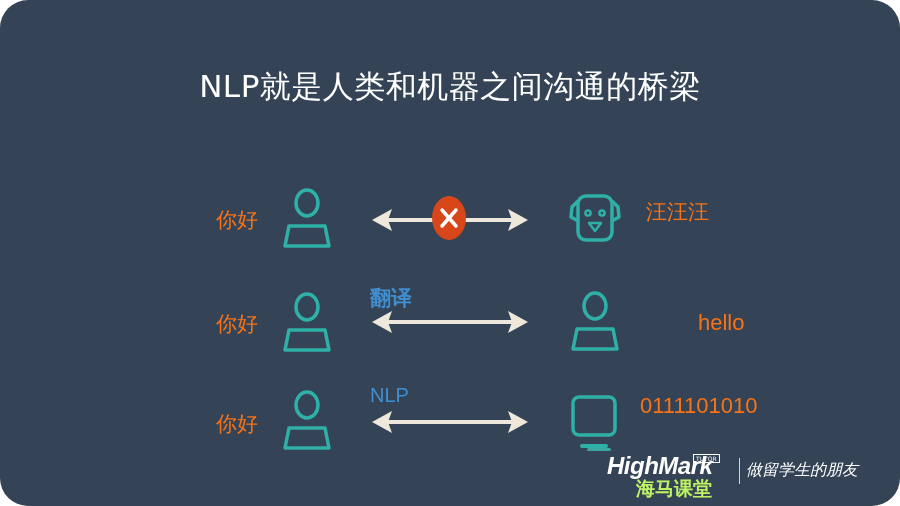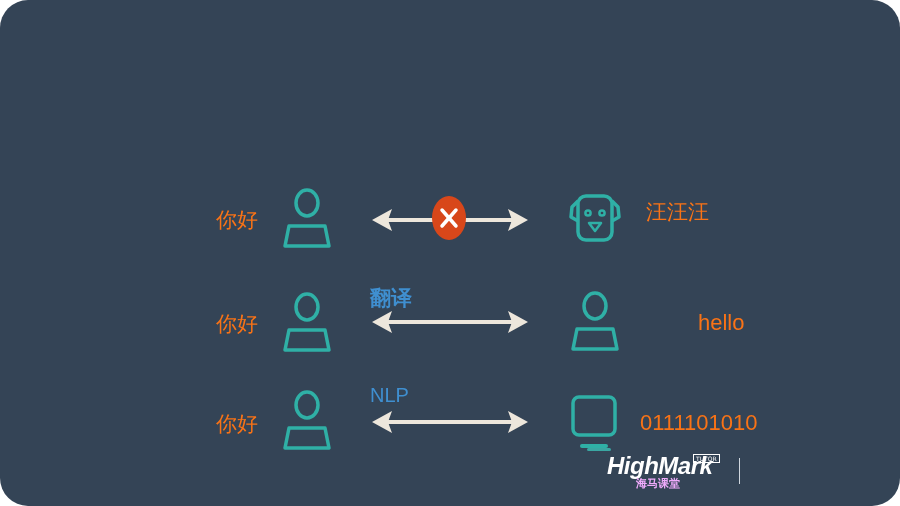--- a/index.html
+++ b/index.html
@@ -4,31 +4,32 @@
 <style>
   html, body { margin:0; padding:0; background:#ffffff; }
   body { width:900px; height:506px; position:relative; overflow:hidden; font-family:"DejaVu Sans", sans-serif; }
   .slide { position:absolute; left:0; top:0; width:900px; height:506px; background:#344456; border-radius:28px; overflow:hidden; }
   .title { position:absolute; left:0; top:66px; width:900px; text-align:center; color:#ffffff; font-size:31px; letter-spacing:0.5px; font-family:"DejaVu Sans", sans-serif; font-weight:normal; }
   .lbl { position:absolute; color:#f97316; font-size:21px; font-family:"DejaVu Sans", sans-serif; }
   .mid-label { position:absolute; color:#3f8fd0; font-size:21px; font-weight:bold; font-family:"DejaVu Sans", sans-serif; text-align:left; width:160px; }
   .icon { position:absolute; }
   .arrow { position:absolute; }
   .brand { position:absolute; left:598px; top:452px; color:#ffffff; font-family:"Liberation Sans", sans-serif; font-style:italic; font-weight:bold; font-size:24px; letter-spacing:-0.5px;margin-left:9px; }
-  .brand-sub { position:absolute; left:636px; top:476px; color:#f0abfc; font-size:11px; font-weight:bold; font-family:Liberation Mono, monospace; }
+  .brand-sub { position:absolute; left:636px; top:476px; color:#bef264; font-size:19px; font-weight:bold; font-family:Liberation Mono, monospace; }
   .tutor { position:absolute; left:693px; top:454px; font-size:6px; color:#ffffff; border:1px solid #ffffff; padding:0 2px; font-family:"DejaVu Sans", sans-serif; }
   .brand-sep { position:absolute; left:739px; top:458px; width:1px; height:26px; background:#cfd6de; }
   .brand-slogan { position:absolute; left:746px; top:460px; color:#ffffff; font-size:16px; font-family:"DejaVu Serif", serif; font-style:italic; }
   .brand-bar { position:absolute; left:587px; top:448px; width:24px; height:3px; background:#3aa7a3; border-radius:2px; }
 </style>
 </head>
 <body>
 
 <div class="slide">
 
+  <div class="title">NLP就是人类和机器之间沟通的桥梁</div>
 
   <div class="lbl" style="left:216px; top:206px;">你好</div>
   <svg class="icon" style="left:282px; top:186px;" width="50" height="66" viewBox="0 0 50 66">
     <ellipse cx="25" cy="17" rx="11" ry="13" fill="none" stroke="#2fb0a6" stroke-width="3.5"></ellipse>
     <path d="M7 40 H43 L47 60 H3 Z" fill="none" stroke="#2fb0a6" stroke-width="3.5" stroke-linejoin="round"></path>
   </svg>
   <svg class="arrow" style="left:372px; top:206px;" width="156" height="28" viewBox="0 0 156 28">
     <line x1="14" y1="14" x2="142" y2="14" stroke="#ede7dc" stroke-width="4"></line>
     <polygon points="0,14 20,3 16,14 20,25" fill="#ede7dc"></polygon>
     <polygon points="156,14 136,3 140,14 136,25" fill="#ede7dc"></polygon>
@@ -73,20 +74,21 @@
   <div class="mid-label" style="left:370px; top:384px; font-weight:normal; font-family:'Liberation Sans', sans-serif; font-size:20px;">NLP</div>
   <svg class="arrow" style="left:372px; top:408px;" width="156" height="28" viewBox="0 0 156 28">
     <line x1="14" y1="14" x2="142" y2="14" stroke="#ede7dc" stroke-width="4"></line>
     <polygon points="0,14 20,3 16,14 20,25" fill="#ede7dc"></polygon>
     <polygon points="156,14 136,3 140,14 136,25" fill="#ede7dc"></polygon>
   </svg>
   <svg class="icon" style="left:570px; top:394px;" width="50" height="56" viewBox="0 0 50 56">
     <rect x="3" y="3" width="42" height="38" rx="6" fill="none" stroke="#2fb0a6" stroke-width="3.5"></rect>
     <line x1="12" y1="52" x2="36" y2="52" stroke="#2fb0a6" stroke-width="4" stroke-linecap="round"></line>
   </svg>
-  <div class="lbl" style="left:640px; top:410px; font-family:'Liberation Sans', sans-serif; font-size:22px;">0111101010</div>
+  <div class="lbl" style="left:640px; top:393px; font-family:'Liberation Sans', sans-serif; font-size:22px;">0111101010</div>
 
   <div class="brand-bar"></div>
   <div class="brand">HighMark</div>
   <div class="tutor">TUTOR</div>
   <div class="brand-sub">海马课堂</div>
   <div class="brand-sep"></div>
+  <div class="brand-slogan">做留学生的朋友</div>
 </div>
 
 </body></html>

